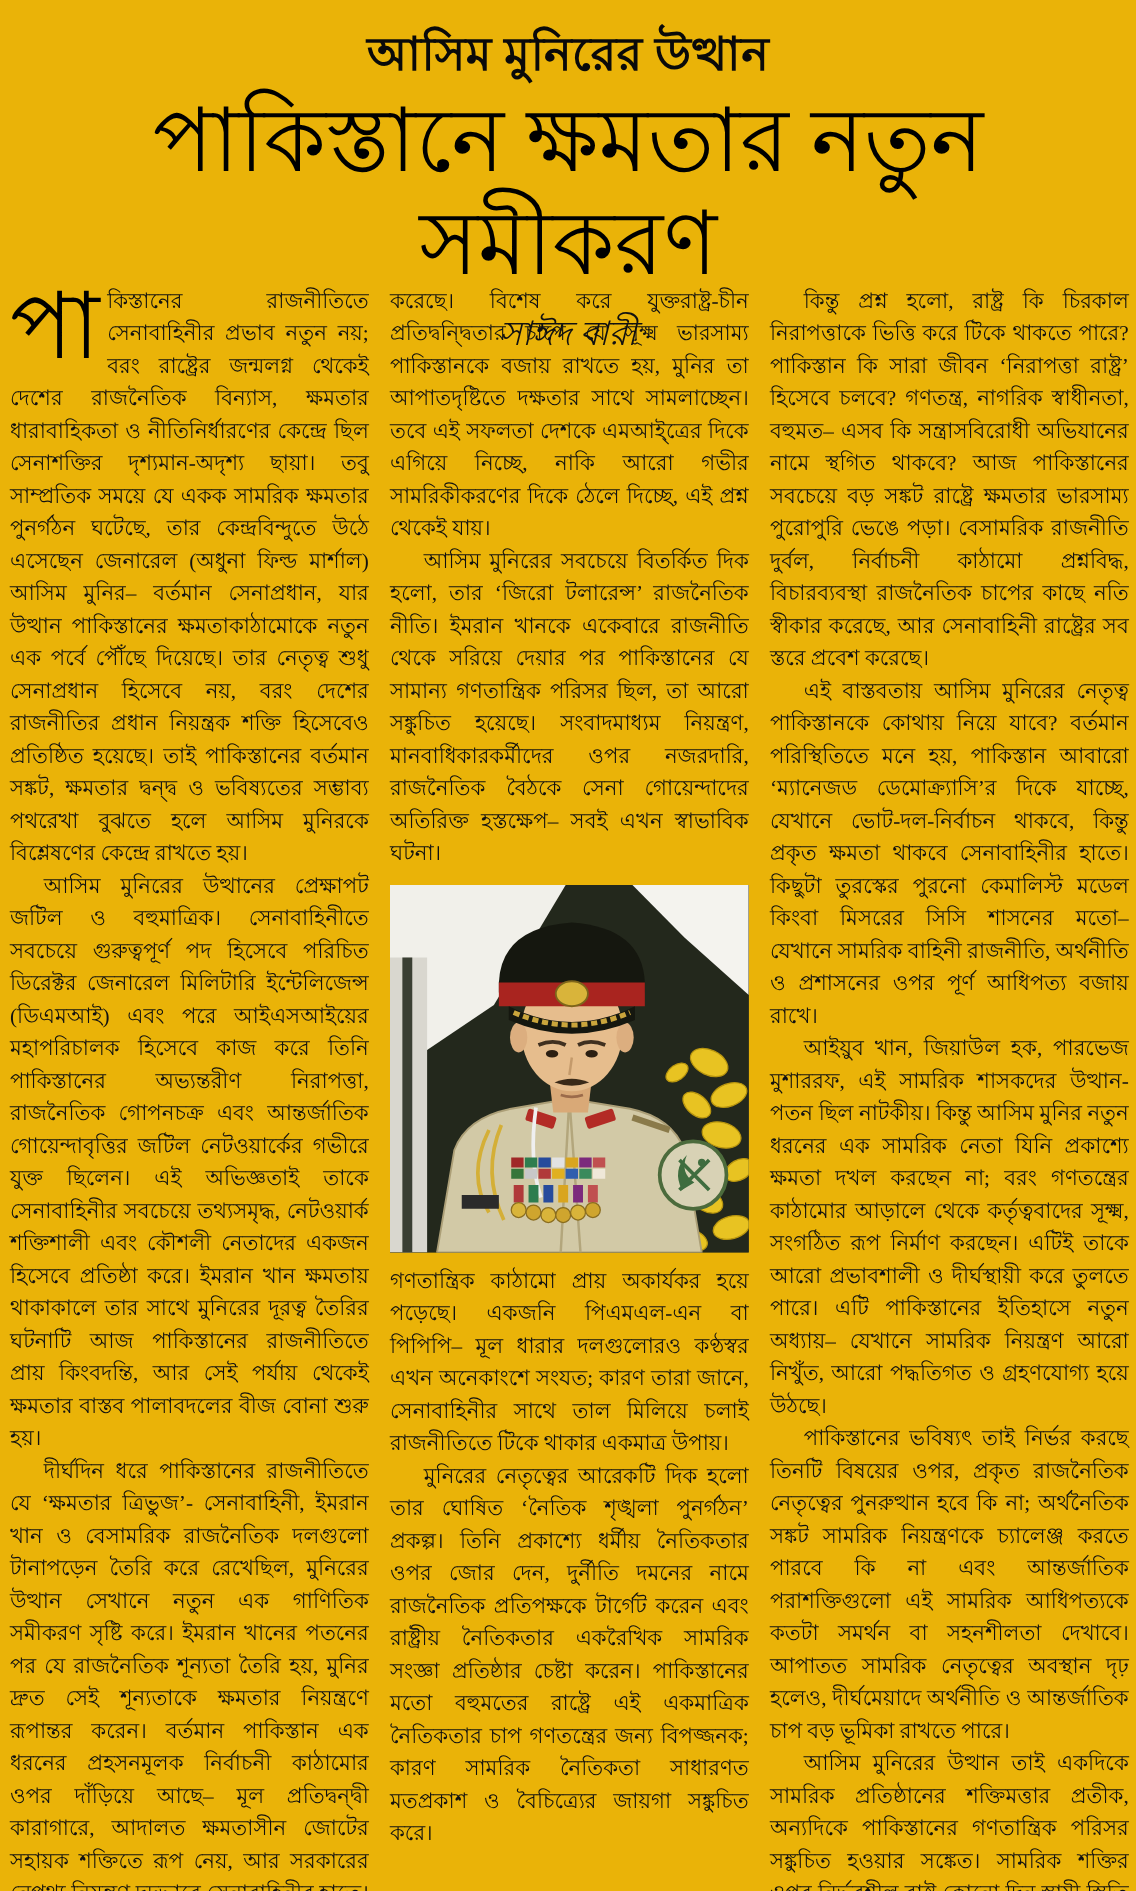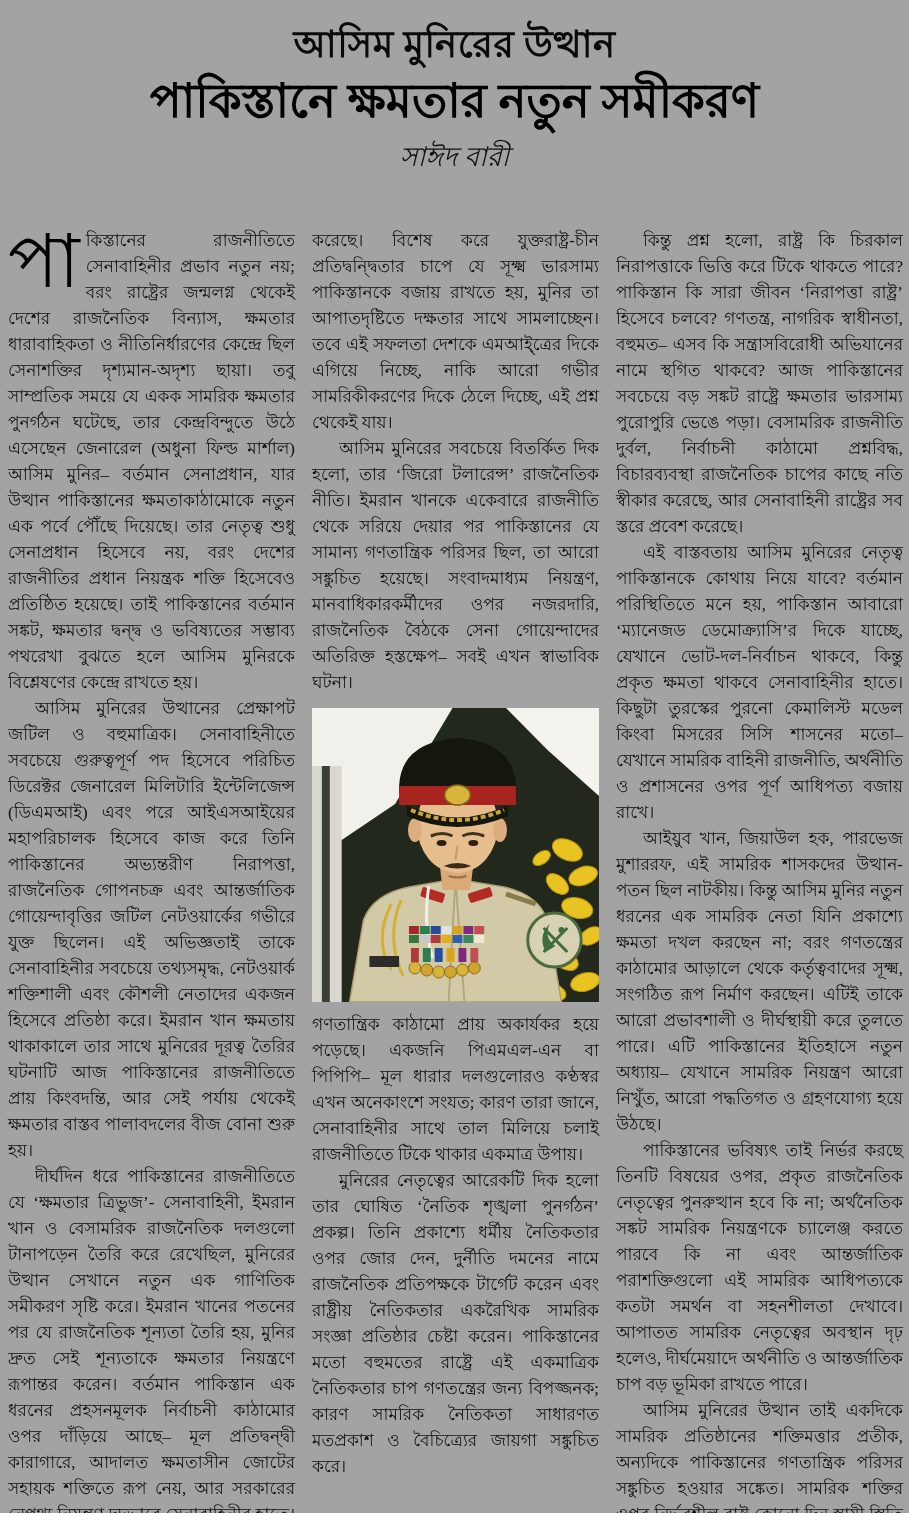--- a/index.html
+++ b/index.html
@@ -1,32 +1,32 @@
 <!DOCTYPE html>
 <html lang="bn"><head>
 <meta charset="utf-8">
 <style>
   html,body{margin:0;padding:0;background:#ffffff;}
   .page{
     position:relative;
     width:909px;height:1513px;
     margin:0 auto;
-    background:#a3a3a3;
+    background:#eab308;
     color:#111;
     font-family:"Liberation Serif","DejaVu Serif",serif;
     overflow:hidden;
   }
   
   .header{ text-align:center; padding-top:22px; }
   .kicker{
     font-size:37px; font-weight:700; line-height:1.25;
     letter-spacing:0.5px; color:#0a0a0a; margin:0;
   }
   .headline{
-    font-size:47px; font-weight:700; line-height:1.15;
+    font-size:71px; font-weight:400; line-height:1.15;
     color:#000; margin:6px 0 2px 0;
   }
   .byline{
     font-size:27px; font-weight:400; color:#111; margin:8px 0 0 0;font-style:italic;
   }
   
   .columns{
     position:absolute; left:8px; right:6px; top:228px; bottom:0;
     display:flex; gap:17px;
   }

